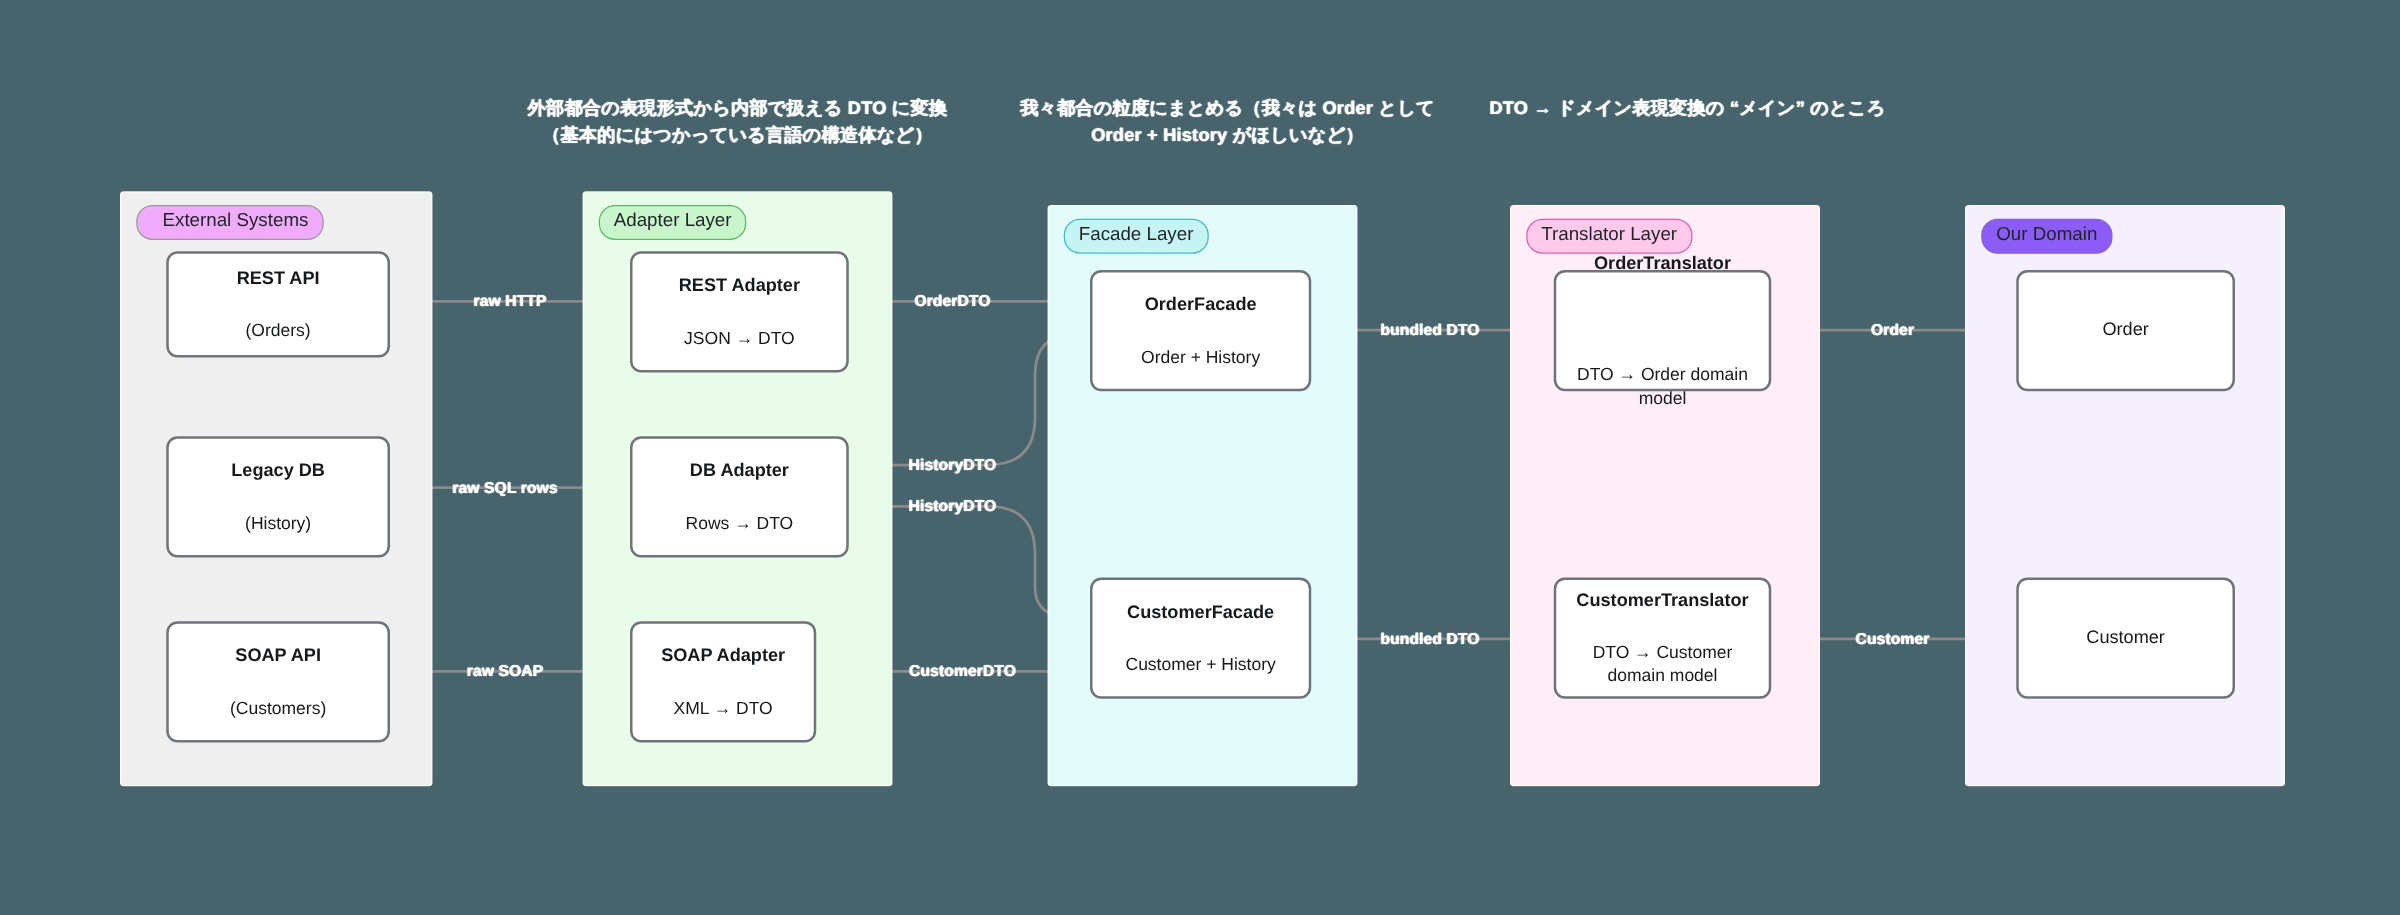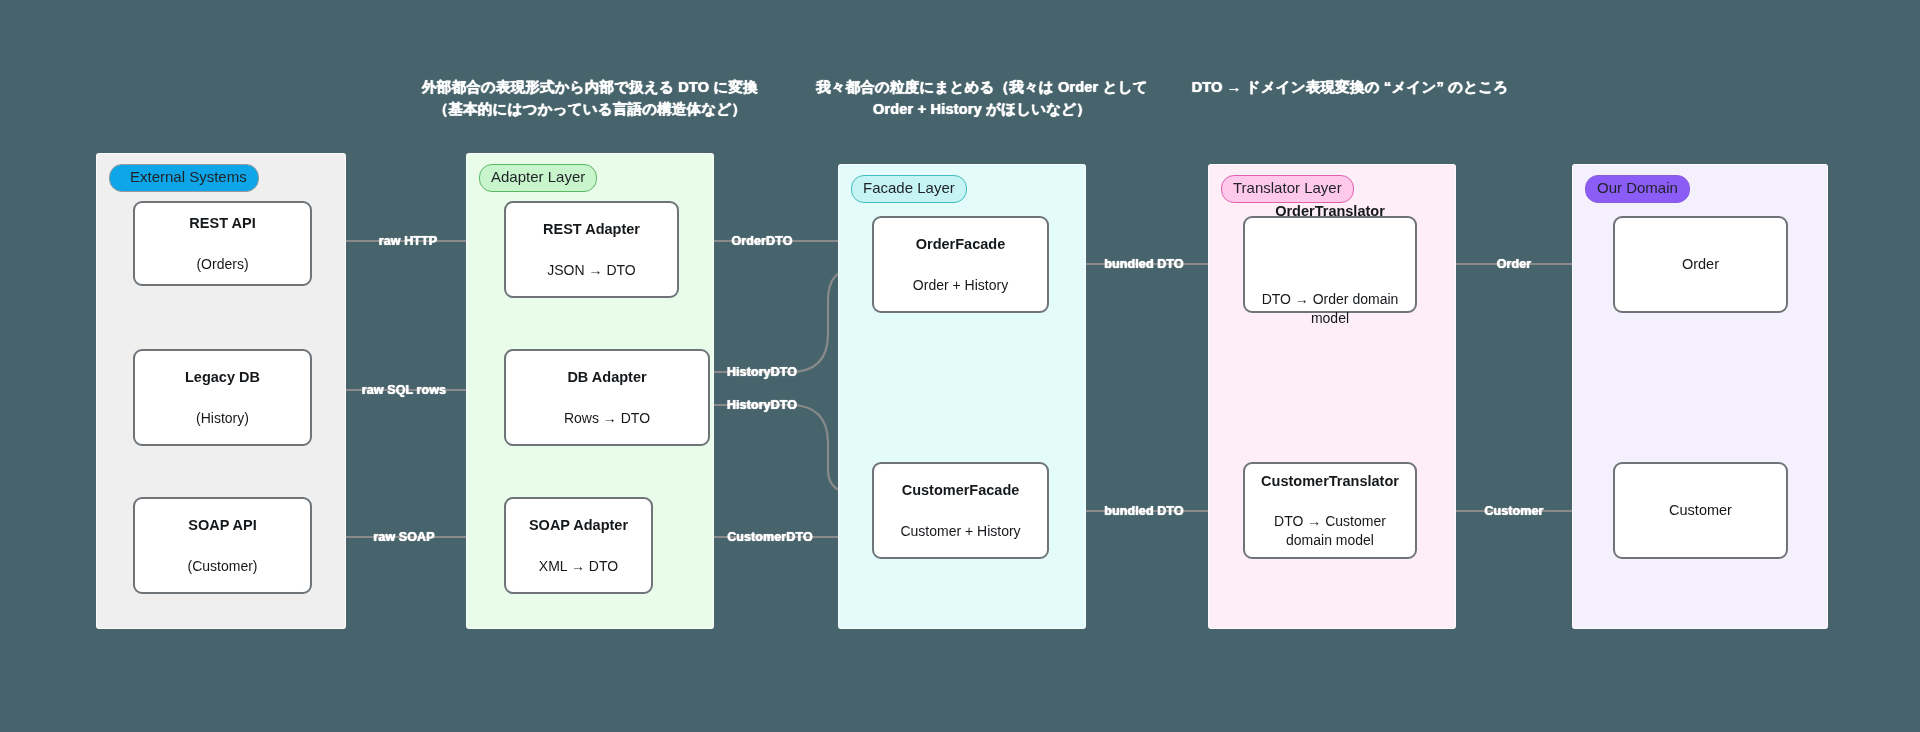--- a/index.html
+++ b/index.html
@@ -102,21 +102,21 @@
       <path class="edge-path" d="M 1050,511 L 1228,511"></path>
       <path class="edge-head" d="M 1221,504 L 1230,511 L 1221,518"></path>
       <path class="edge-path" d="M 1418,264 L 1598,264"></path>
       <path class="edge-head" d="M 1591,257 L 1600,264 L 1591,271"></path>
       <path class="edge-path" d="M 1418,511 L 1598,511"></path>
       <path class="edge-head" d="M 1591,504 L 1600,511 L 1591,518"></path>
     </svg>
 
   <div id="layer-host">
       <div class="layer" style="left: 96px; top: 153px; width: 250px; height: 476px; background: rgb(239, 239, 239);">
-        <div class="layer-pill" style="background: #0ea5e9; border: 1px solid rgb(154, 154, 154); padding-left: 20px;">External Systems</div>
+        <div class="layer-pill" style="background: #f0abfc; border: 1px solid rgb(154, 154, 154); padding-left: 20px;">External Systems</div>
       </div>
       <div class="layer" style="left: 466px; top: 153px; width: 248px; height: 476px; background: rgb(233, 251, 233);">
         <div class="layer-pill" style="background: rgb(201, 245, 205); border: 1px solid rgb(90, 183, 99);">Adapter Layer</div>
       </div>
       <div class="layer" style="left: 838px; top: 164px; width: 248px; height: 465px; background: rgb(228, 251, 251);">
         <div class="layer-pill" style="background: rgb(198, 243, 243); border: 1px solid rgb(63, 188, 188);">Facade Layer</div>
       </div>
       <div class="layer" style="left: 1208px; top: 164px; width: 248px; height: 465px; background: rgb(253, 238, 247);">
         <div class="layer-pill" style="background: rgb(255, 201, 236); border: 1px solid rgb(224, 96, 176);">Translator Layer</div>
       </div>
@@ -128,27 +128,27 @@
       <div class="node" style="left: 133px; top: 201px; width: 179px; height: 85px;">
         <div class="node-title">REST API</div>
         <div class="node-sub">(Orders)</div>
       </div>
       <div class="node" style="left: 133px; top: 349px; width: 179px; height: 97px;">
         <div class="node-title">Legacy DB</div>
         <div class="node-sub">(History)</div>
       </div>
       <div class="node" style="left: 133px; top: 497px; width: 179px; height: 97px;">
         <div class="node-title">SOAP API</div>
-        <div class="node-sub">(Customer)</div>
+        <div class="node-sub">(Customers)</div>
       </div>
       <div class="node" style="left: 504px; top: 201px; width: 175px; height: 97px;">
         <div class="node-title">REST Adapter</div>
         <div class="node-sub">JSON → DTO</div>
       </div>
-      <div class="node" style="left: 504px; top: 349px; width: 206px; height: 97px;">
+      <div class="node" style="left: 504px; top: 349px; width: 175px; height: 97px;">
         <div class="node-title">DB Adapter</div>
         <div class="node-sub">Rows → DTO</div>
       </div>
       <div class="node" style="left: 504px; top: 497px; width: 149px; height: 97px;">
         <div class="node-title">SOAP Adapter</div>
         <div class="node-sub">XML → DTO</div>
       </div>
       <div class="node" style="left: 872px; top: 216px; width: 177px; height: 97px;">
         <div class="node-title">OrderFacade</div>
         <div class="node-sub">Order + History</div>

